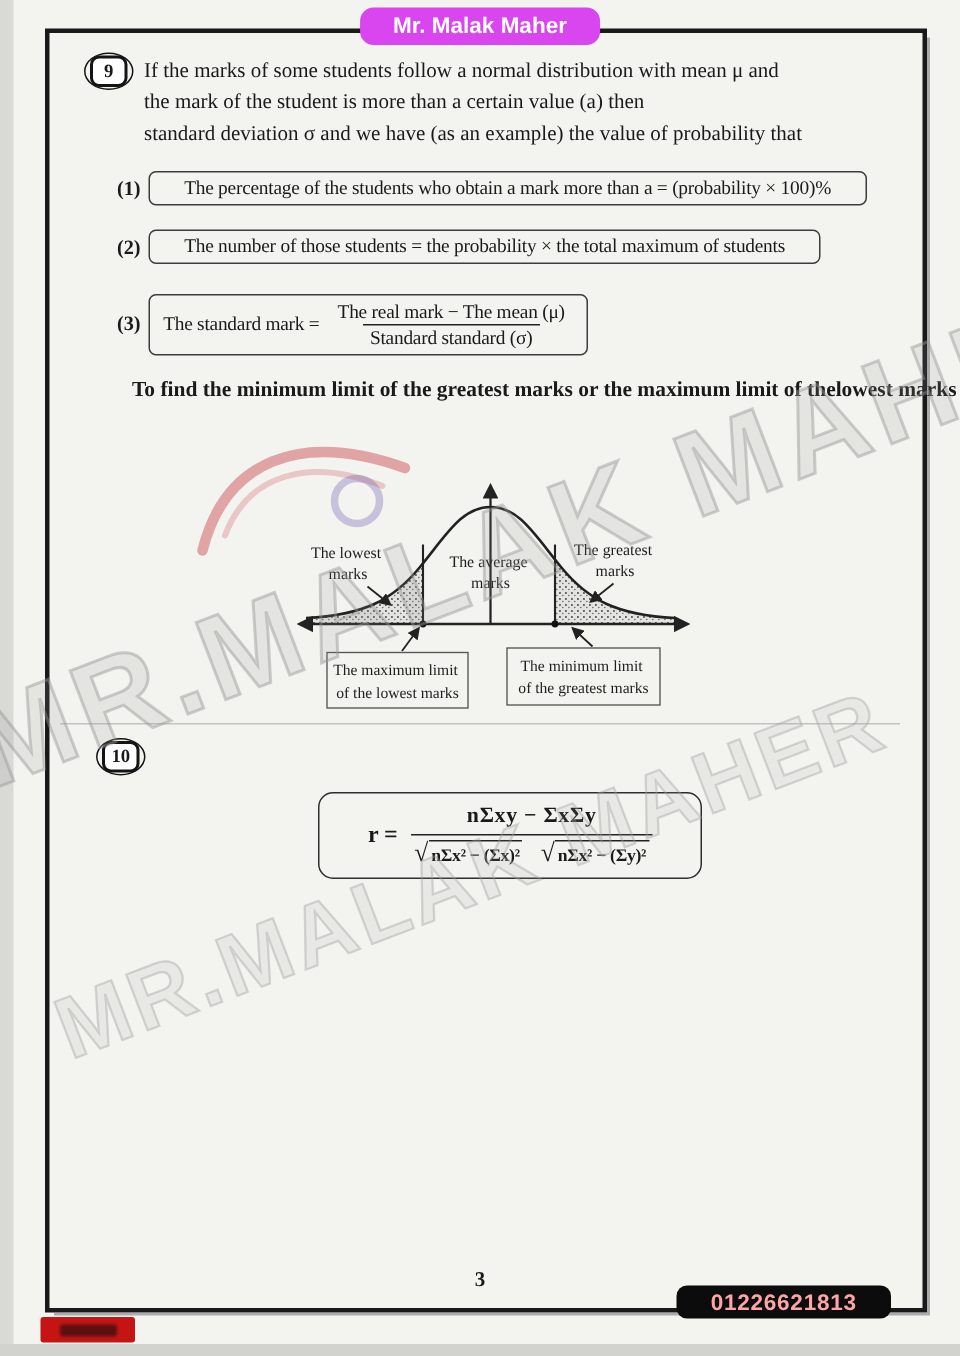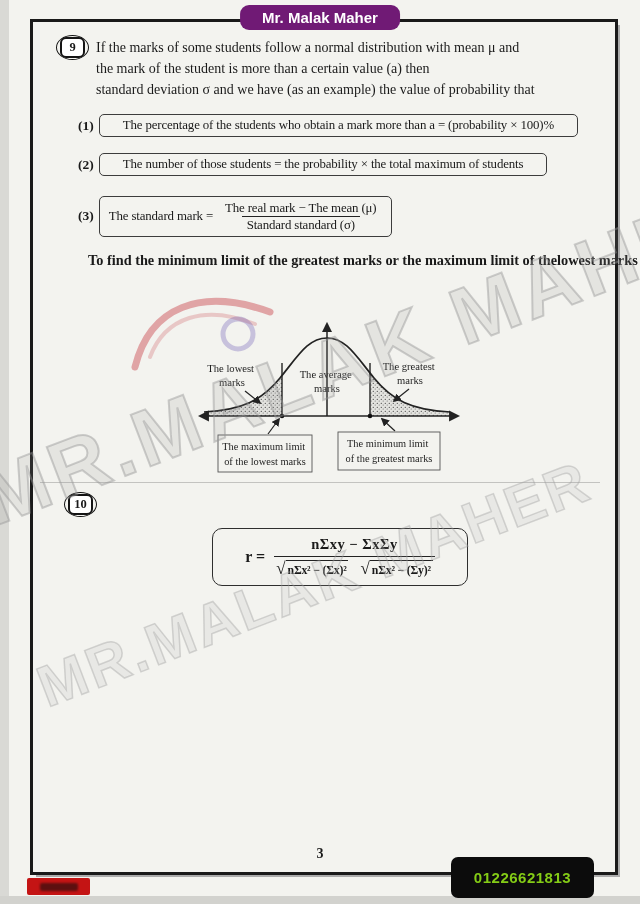--- a/index.html
+++ b/index.html
@@ -13,21 +13,21 @@
   .edge-bottom{position:absolute;left:0;bottom:0;width:100%;height:8px;background:#d2d2ce;}
 
   .frame{
     position:absolute;left:30px;top:19px;width:582px;height:850px;
     border:3px solid #191919;
     box-shadow:4px 4px 0 -2px #ababab;
   }
 
   .header-badge{
     position:absolute;left:50%;top:5px;transform:translateX(-50%);
-    background:#701a75;color:#ffffff;
+    background:#d946ef;color:#ffffff;
     font-family:"Liberation Sans",sans-serif;font-weight:bold;font-size:15px;
     padding:4px 22px;border-radius:9px;z-index:6;white-space:nowrap;
   }
 
   .num-badge{
     position:relative;display:inline-flex;align-items:center;justify-content:center;
     border:2px solid #141414;border-radius:6px;
     min-width:17px;height:17px;padding:0 2px;
     font-weight:bold;font-size:12.5px;background:#fff;flex:0 0 auto;
   }
@@ -67,22 +67,22 @@
   .bigfrac .den{border-top:1.6px solid #222;padding:3px 2px 0;display:flex;gap:12px;align-items:flex-start;}
   .sqrt{display:inline-flex;align-items:flex-start;}
   .sqrt .sign{font-size:17px;line-height:1.05;font-weight:bold;}
   .sqrt .radicand{border-top:1.5px solid #222;font-size:11.8px;font-weight:bold;padding:2px 2px 0;letter-spacing:-0.2px;}
 
   .page-number{
     position:absolute;left:290px;top:846px;width:60px;text-align:center;
     font-weight:bold;font-size:14px;
   }
   .phone-badge{
-    position:absolute;left:451px;top:857px;width:143px;height:41px;
-    background:#0c0c0c;color:#84cc16;border-radius:7px;z-index:6;
+    position:absolute;left:451px;top:857px;width:143px;height:22px;
+    background:#0c0c0c;color:#fca5a5;border-radius:7px;z-index:6;
     display:flex;align-items:center;justify-content:center;
     font-family:"Liberation Sans",sans-serif;font-weight:bold;font-size:15px;letter-spacing:0.5px;
   }
   .scan-tag{
     position:absolute;left:27px;top:878px;width:63px;height:17px;
     background:#c41414;border-radius:2px;z-index:6;
     display:flex;align-items:center;justify-content:center;
   }
   .scan-tag .smudge{width:38px;height:8px;background:#5d1010;filter:blur(1px);border-radius:2px;}
 

